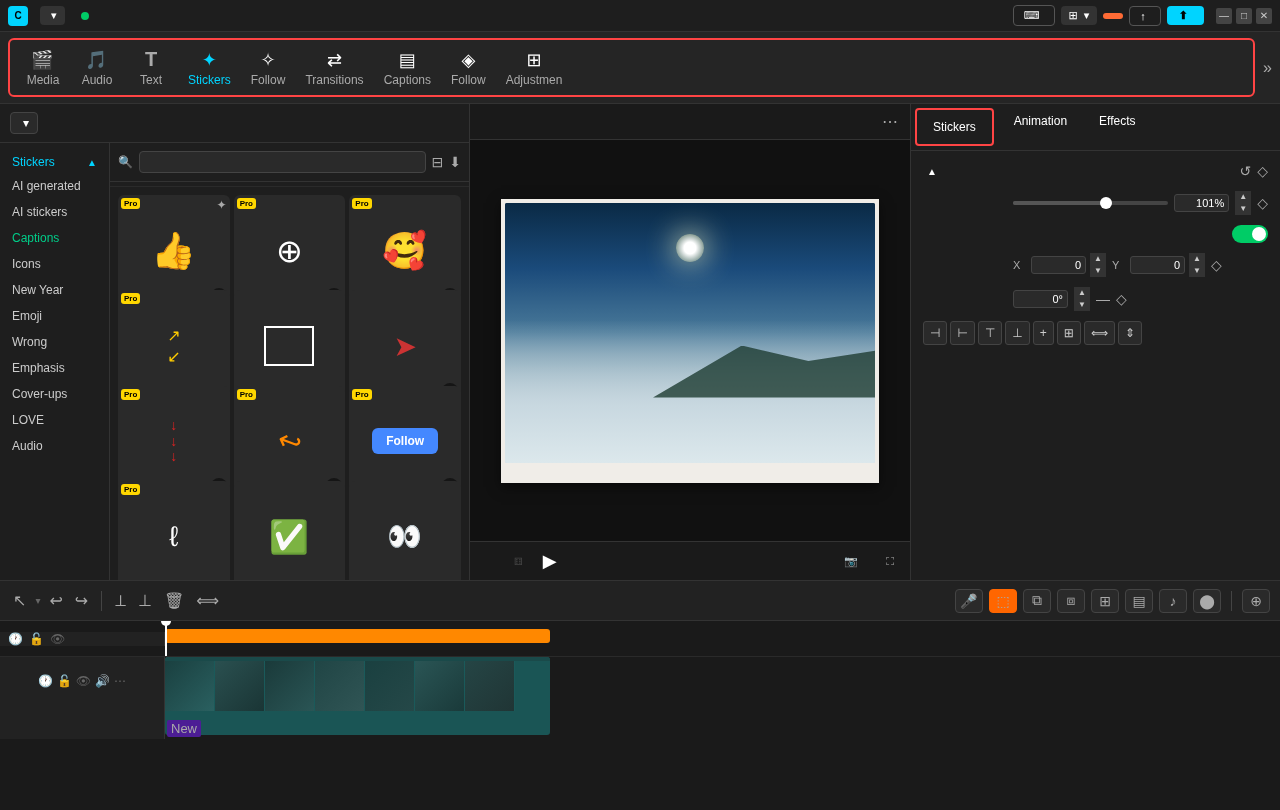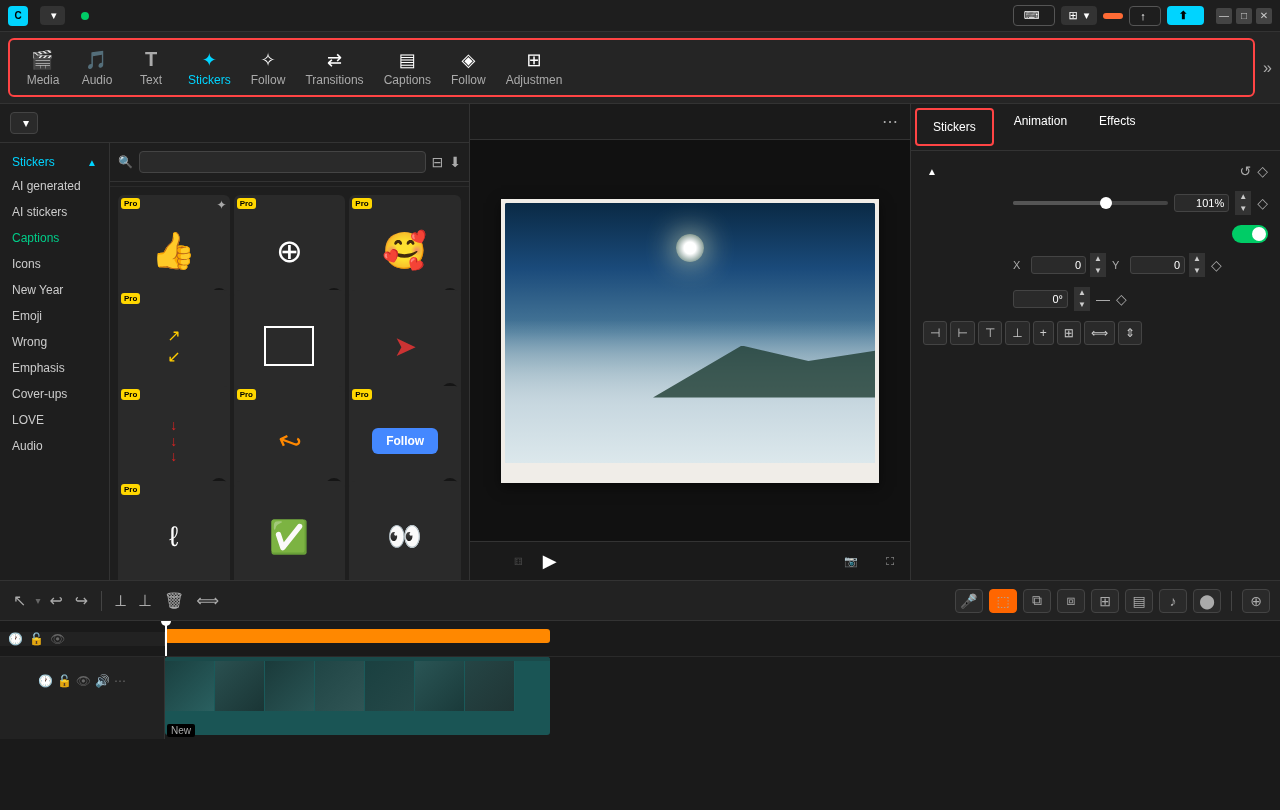--- a/index.html
+++ b/index.html
@@ -586,18 +586,18 @@
               <div class="video-thumb" style="background:linear-gradient(135deg,#1a4040,#2a6060);"></div>
               <div class="video-thumb" style="background:linear-gradient(135deg,#2a5050,#1a3535);"></div>
               <div class="video-thumb" style="background:linear-gradient(135deg,#1a3a3a,#2a5555);"></div>
               <div class="video-thumb" style="background:linear-gradient(135deg,#204545,#305555);"></div>
               <div class="video-thumb" style="background:linear-gradient(135deg,#1a4040,#254848);"></div>
               <div class="video-thumb" style="background:linear-gradient(135deg,#2a5555,#1a3a3a);"></div>
               <div class="video-thumb" style="background:linear-gradient(135deg,#254545,#203535);"></div>
             </div>
           </div>
 
-          <div style="position:absolute;bottom:2px;left:2px;background:#000000;color:#aaa;font-size:10px;padding:1px 4px;border-radius:2px;">New</div>
+          <div style="position:absolute;bottom:2px;left:2px;background:#4c1d95;color:#aaa;font-size:13px;padding:1px 4px;border-radius:2px;">New</div>
         </div>
       </div>
     </div>
   </div>
 </div>
 
 </body></html>

